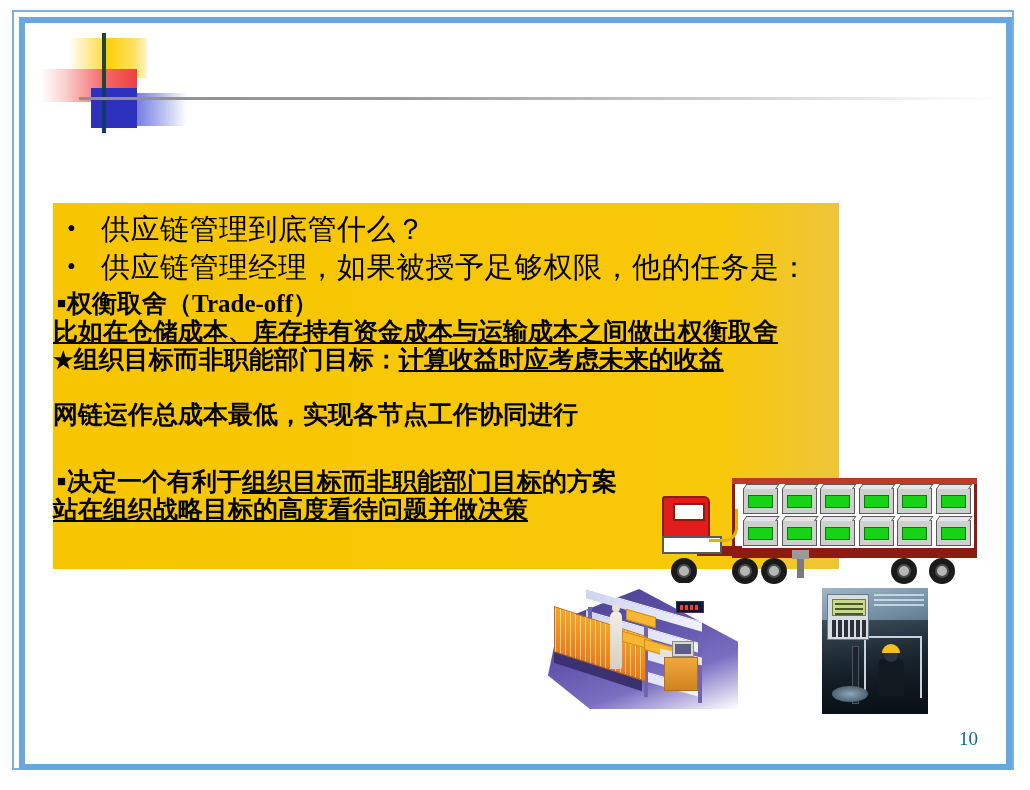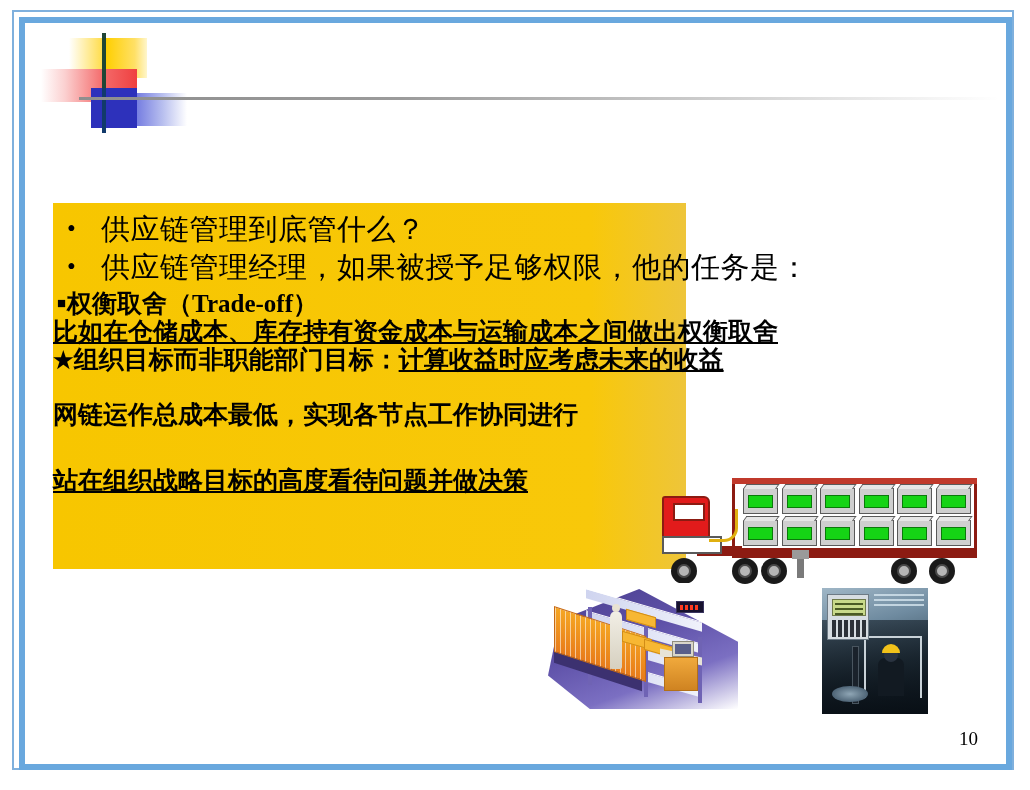--- a/index.html
+++ b/index.html
@@ -70,21 +70,21 @@
   }
   .deco-hline{
     position:absolute;left:38px;top:64px;width:920px;height:3px;
     background:linear-gradient(to right,#8e8e8e 0%,#9b9b9b 35%,#cfcfcf 70%,#f3f3f3 92%,#ffffff 100%);
   }
 
   
   #content-box{
     position:absolute;
     left:53px;top:203px;
-    width:633px;height:366px;
+    width:786px;height:366px;
     background:#f5c518;
     background:linear-gradient(to right,#f7c600 0%,#f8c80a 85%,#eec53a 100%);
     box-sizing:border-box;
     padding:12px 0 0 0;
   }
   .line{
     color:#000000;
     white-space:nowrap;
     line-height:1.0;
   }
@@ -350,21 +350,21 @@
     position:absolute;left:16px;top:100px;width:36px;height:16px;
     border-radius:50%;
     background:radial-gradient(ellipse at center,#8fa6b5 0%,#4e6476 70%,#2c3c4a 100%);
   }
 
   
   #page-number{
     position:absolute;
     right:52px;bottom:40px;
     font-size:19px;
-    color:#000000;
+    color:#0369a1;
     font-family:"Liberation Serif",serif;
   }
 </style>
 </head>
 <body>
 
 <div id="slide-frame">
 
   <div class="frame-outer"></div>
   <div class="frame-inner"></div>
@@ -397,20 +397,23 @@
     <div class="line l-ind">
       <span class="star">★</span><span>组织目标而非职能部门目标：</span><span class="u">计算收益时应考虑未来的收益</span>
     </div>
 
     <div class="gap"></div>
 
     <div class="line l-ind">网链运作总成本最低，实现各节点工作协同进行</div>
 
     <div class="gap-l"></div>
 
+    <div class="line l-sq">
+      <span class="sqb">■</span><span>决定一个有利于</span><span class="u">组织目标而非职能部门目标</span><span>的方案</span>
+    </div>
     <div class="line l-ind u">站在组织战略目标的高度看待问题并做决策</div>
   </div>
 
   <div id="truck-illustration">
     <div class="tr-trailer-body"></div>
     <div class="tr-trailer-top"></div>
     <div class="tr-trailer-bottom"></div>
     <div class="tr-boxes">
       <div class="tr-box-row">
         <div class="tr-box">

